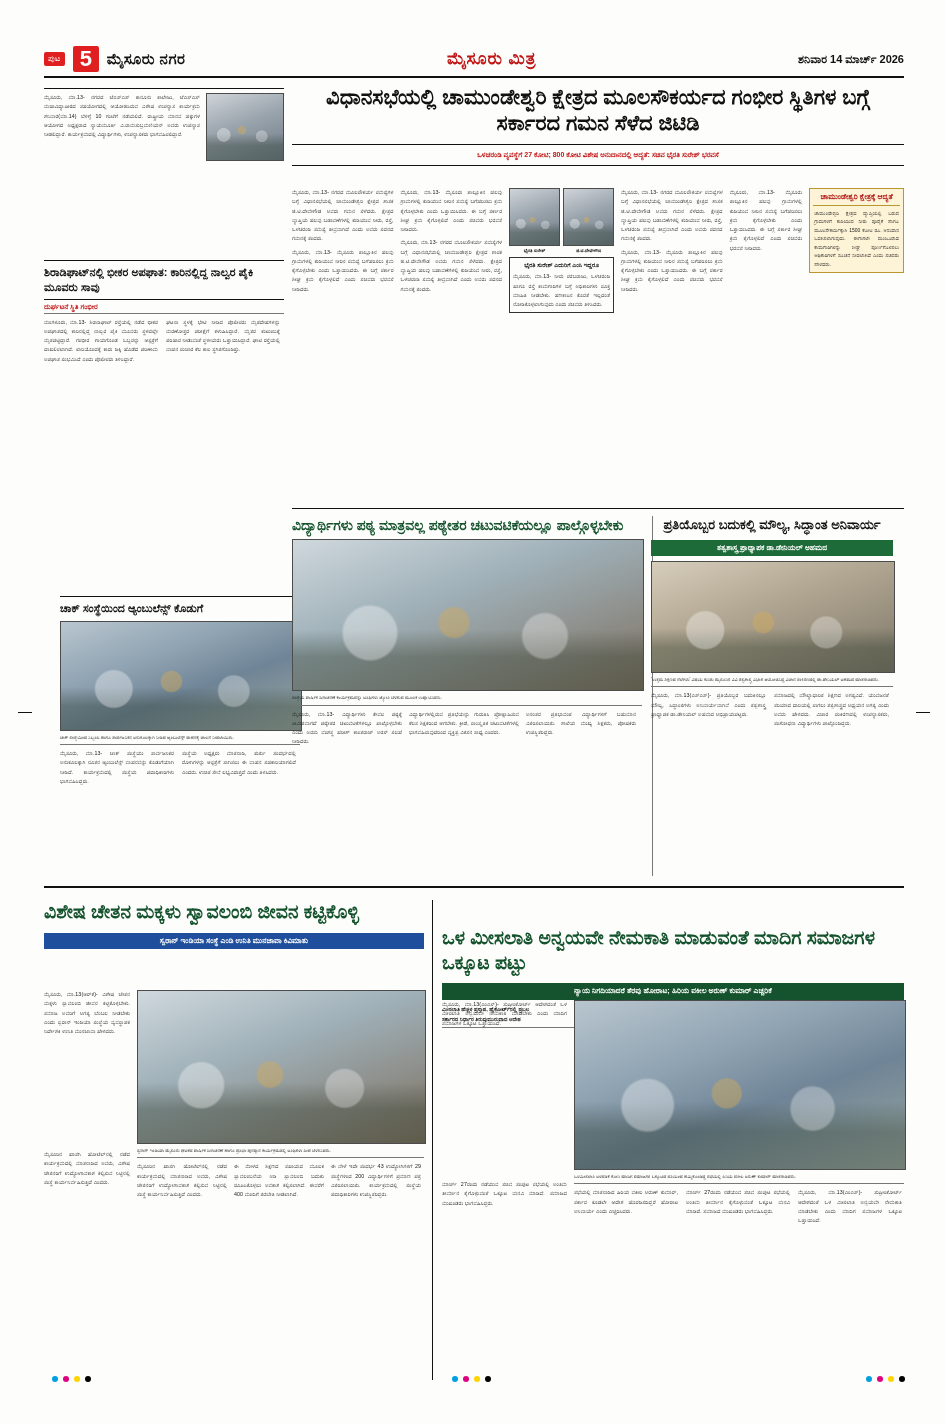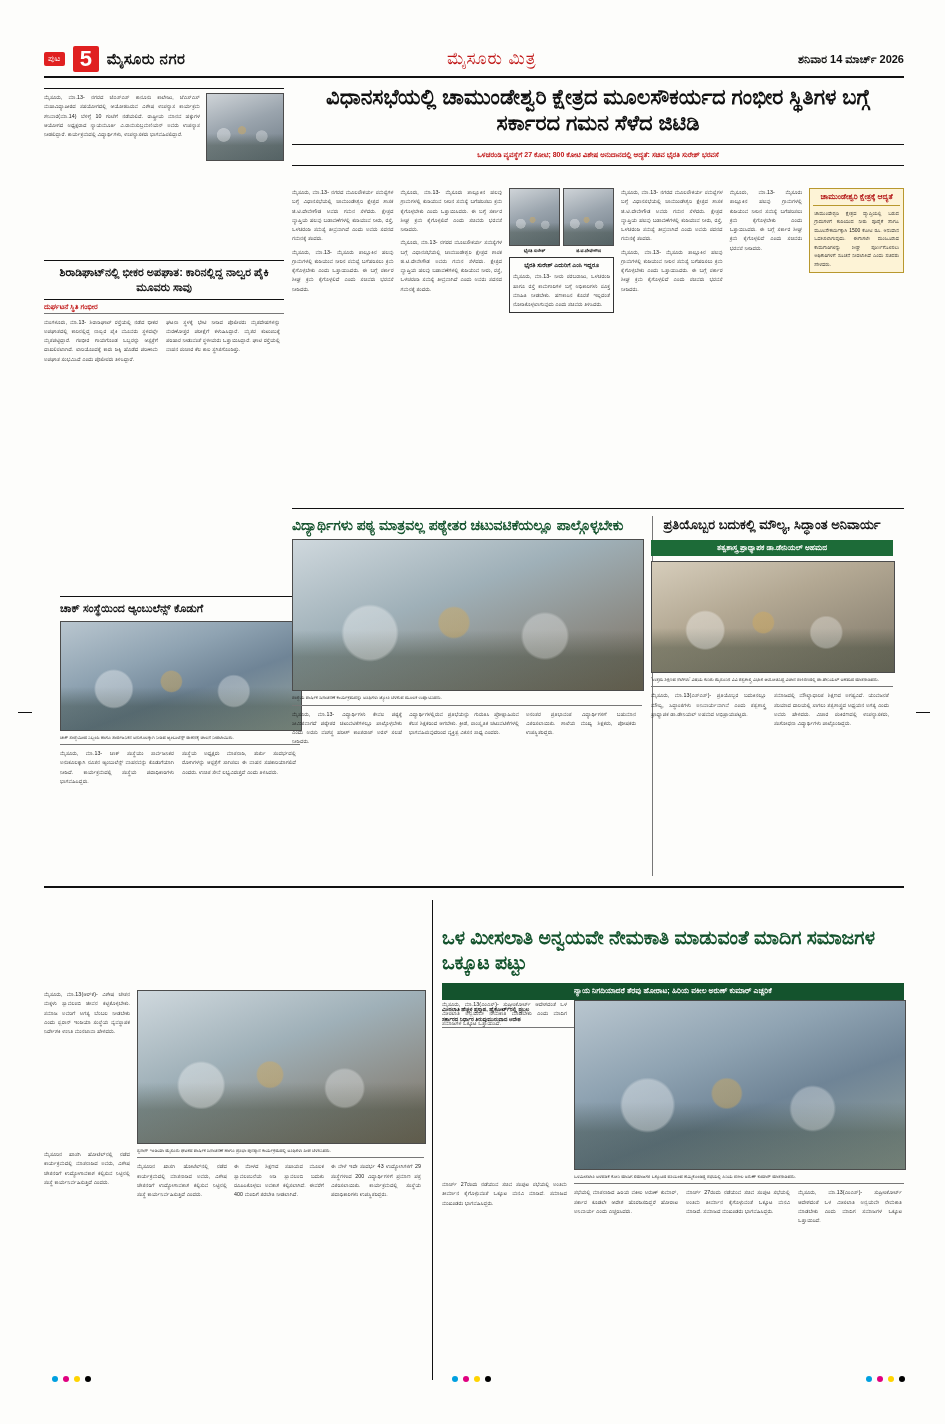--- a/index.html
+++ b/index.html
@@ -27,21 +27,21 @@
   .pagebadge-label{
     background:#e02020;color:#fff;font-size:8px;padding:2px 4px;border-radius:2px;
     letter-spacing:.5px;
   }
   .pagenum{
     background:#e02020;color:#fff;font-size:22px;font-weight:bold;
     width:26px;height:26px;display:flex;align-items:center;justify-content:center;
     border-radius:2px;
   }
   .mh-section{font-size:15px;font-weight:bold;color:#111;letter-spacing:.5px;}
-  .mh-logo{font-size:17px;font-weight:normal;color:#c01515;letter-spacing:1px;}
+  .mh-logo{font-size:17px;font-weight:bold;color:#c01515;letter-spacing:1px;}
   .mh-date{font-size:11px;color:#111;font-weight:bold;}
 
   
   .col-text{
     font-size:5.3px;line-height:1.75;text-align:justify;color:#1a1a1a;
     letter-spacing:.1px;
   }
 
   
   .hd-xl{font-size:21px;font-weight:bold;line-height:1.25;text-align:center;color:#111;}
@@ -126,21 +126,21 @@
   <div style="position:absolute;left:44px;top:84px;width:240px;">
     <div style="border-top:1px solid #111;margin-top:4px;"></div>
     <div style="display:flex;gap:6px;margin-top:4px;">
       <div class="col-text" style="flex:1;">ಮೈಸೂರು, ಮಾ.13- ನಗರದ ಜೆಎಸ್‌ಎಸ್ ಕಾನೂನು ಕಾಲೇಜು, ಜೆಎಸ್‌ಎಸ್ ಮಹಾವಿದ್ಯಾಪೀಠದ ಸಹಯೋಗದಲ್ಲಿ ಆಯೋಜಿಸಿರುವ ವಿಶೇಷ ಉಪನ್ಯಾಸ ಕಾರ್ಯಕ್ರಮ ಶನಿವಾರ(ಮಾ.14) ಬೆಳಿಗ್ಗೆ 10 ಗಂಟೆಗೆ ನಡೆಯಲಿದೆ. ರಾಷ್ಟ್ರೀಯ ಮಾನವ ಹಕ್ಕುಗಳ ಆಯೋಗದ ಅಧ್ಯಕ್ಷರಾದ ನ್ಯಾಯಮೂರ್ತಿ ವಿ.ರಾಮಸುಬ್ರಮಣಿಯನ್ ಅವರು ಉಪನ್ಯಾಸ ನೀಡಲಿದ್ದಾರೆ. ಕಾರ್ಯಕ್ರಮದಲ್ಲಿ ವಿದ್ಯಾರ್ಥಿಗಳು, ಉಪನ್ಯಾಸಕರು ಭಾಗವಹಿಸಲಿದ್ದಾರೆ.</div>
       <div class="photo portrait" style="width:76px;height:66px;flex:0 0 auto;"></div>
     </div>
   </div>
 
   <div style="position:absolute;left:44px;top:260px;width:240px;">
     <div style="border-top:1px solid #111;"></div>
-    <div class="hd-md" style="text-align:center;margin-top:4px;font-size:11px;">ಶಿರಾಡಿಘಾಟ್‌ನಲ್ಲಿ ಭೀಕರ ಅಪಘಾತ: ಕಾರಿನಲ್ಲಿದ್ದ ನಾಲ್ವರ ಪೈಕಿ ಮೂವರು ಸಾವು</div>
+    <div class="hd-md" style="text-align:left;margin-top:4px;font-size:11px;">ಶಿರಾಡಿಘಾಟ್‌ನಲ್ಲಿ ಭೀಕರ ಅಪಘಾತ: ಕಾರಿನಲ್ಲಿದ್ದ ನಾಲ್ವರ ಪೈಕಿ ಮೂವರು ಸಾವು</div>
     <div style="border-top:1px solid #111;margin-top:4px;"></div>
     <div style="color:#c01515;font-size:7px;font-weight:bold;margin-top:3px;">ದುರ್ಘಟನೆ ಸ್ಥಿತಿ ಗಂಭೀರ</div>
     <div style="border-top:1px solid #777;margin-top:2px;margin-bottom:4px;"></div>
     <div style="display:flex;gap:8px;">
       <div class="col-text" style="width:114px;">ಮಂಗಳೂರು, ಮಾ.13- ಶಿರಾಡಿಘಾಟ್ ರಸ್ತೆಯಲ್ಲಿ ನಡೆದ ಭೀಕರ ಅಪಘಾತದಲ್ಲಿ ಕಾರಿನಲ್ಲಿದ್ದ ನಾಲ್ವರ ಪೈಕಿ ಮೂವರು ಸ್ಥಳದಲ್ಲೇ ಮೃತಪಟ್ಟಿದ್ದಾರೆ. ಗಂಭೀರ ಗಾಯಗೊಂಡ ಒಬ್ಬರನ್ನು ಆಸ್ಪತ್ರೆಗೆ ದಾಖಲಿಸಲಾಗಿದೆ. ಲಾರಿಯೊಂದಕ್ಕೆ ಕಾರು ಡಿಕ್ಕಿ ಹೊಡೆದ ಪರಿಣಾಮ ಅಪಘಾತ ಸಂಭವಿಸಿದೆ ಎಂದು ಪೊಲೀಸರು ತಿಳಿಸಿದ್ದಾರೆ.</div>
       <div class="col-text" style="width:114px;">ಘಟನಾ ಸ್ಥಳಕ್ಕೆ ಭೇಟಿ ನೀಡಿದ ಪೊಲೀಸರು ಮೃತದೇಹಗಳನ್ನು ಮರಣೋತ್ತರ ಪರೀಕ್ಷೆಗೆ ಕಳುಹಿಸಿದ್ದಾರೆ. ಮೃತರ ಕುಟುಂಬಕ್ಕೆ ಪರಿಹಾರ ನೀಡುವಂತೆ ಸ್ಥಳೀಯರು ಒತ್ತಾಯಿಸಿದ್ದಾರೆ. ಘಾಟಿ ರಸ್ತೆಯಲ್ಲಿ ವಾಹನ ಸಂಚಾರ ಕೆಲ ಕಾಲ ಸ್ಥಗಿತಗೊಂಡಿತ್ತು.</div>
     </div>
   </div>
 
   <div style="position:absolute;left:60px;top:596px;width:240px;">
@@ -230,20 +230,24 @@
     <div class="caption" style="margin-top:3px;">'ಉತ್ತಮ ಶಿಕ್ಷಣದ ನೆಲೆಗಳು' ವಿಷಯ ಕುರಿತು ಮೈಸೂರಿನ ವಿವಿ ತತ್ವಶಾಸ್ತ್ರ ವಿಭಾಗ ಆಯೋಜಿಸಿದ್ದ ವಿಚಾರ ಸಂಕಿರಣದಲ್ಲಿ ಡಾ.ಡೇನಿಯಲ್ ಅಹಮದ ಮಾತನಾಡಿದರು.</div>
     <div style="border-top:1px solid #777;margin-top:3px;margin-bottom:4px;"></div>
     <div style="display:flex;gap:8px;">
       <div class="col-text" style="width:115px;">ಮೈಸೂರು, ಮಾ.13(ಎಸ್‌ಎಸ್)- ಪ್ರತಿಯೊಬ್ಬರ ಬದುಕಿನಲ್ಲೂ ಮೌಲ್ಯ, ಸಿದ್ಧಾಂತಗಳು ಅನಿವಾರ್ಯವಾಗಿವೆ ಎಂದು ತತ್ವಶಾಸ್ತ್ರ ಪ್ರಾಧ್ಯಾಪಕ ಡಾ.ಡೇನಿಯಲ್ ಅಹಮದ ಅಭಿಪ್ರಾಯಪಟ್ಟರು.</div>
       <div class="col-text" style="width:115px;">ಸಮಾಜದಲ್ಲಿ ಮೌಲ್ಯಾಧಾರಿತ ಶಿಕ್ಷಣದ ಅಗತ್ಯವಿದೆ. ಯುವಜನತೆ ಸರಿಯಾದ ದಾರಿಯಲ್ಲಿ ಸಾಗಲು ತತ್ವಶಾಸ್ತ್ರದ ಅಧ್ಯಯನ ಅಗತ್ಯ ಎಂದು ಅವರು ಹೇಳಿದರು. ವಿಚಾರ ಸಂಕಿರಣದಲ್ಲಿ ಉಪನ್ಯಾಸಕರು, ಸಂಶೋಧನಾ ವಿದ್ಯಾರ್ಥಿಗಳು ಪಾಲ್ಗೊಂಡಿದ್ದರು.</div>
     </div>
   </div>
 
   <div class="hline" style="left:44px;top:886px;width:860px;height:2px;background:#111;"></div>
 
+  <div style="position:absolute;left:44px;top:900px;width:380px;">
+    <div class="hd-lg" style="font-size:19px;">ವಿಶೇಷ ಚೇತನ ಮಕ್ಕಳು ಸ್ವಾವಲಂಬಿ ಜೀವನ ಕಟ್ಟಿಕೊಳ್ಳಿ</div>
+    <div class="kicker blue" style="margin-top:8px;">ಸ್ವರಾನ್ ಇಂಡಿಯಾ ಸಂಸ್ಥೆ ಎಂಡಿ ಉನಿತಿ ಮುನಜಾವಾ ಕಿವಿಮಾತು</div>
+  </div>
 
   <div style="position:absolute;left:44px;top:990px;width:380px;">
     <div style="display:flex;gap:7px;">
       <div class="col-text" style="width:86px;">ಮೈಸೂರು, ಮಾ.13(ಆರ್‌ಕೆ)- ವಿಶೇಷ ಚೇತನ ಮಕ್ಕಳು ಸ್ವಾವಲಂಬಿ ಜೀವನ ಕಟ್ಟಿಕೊಳ್ಳಬೇಕು. ಸಮಾಜ ಅವರಿಗೆ ಅಗತ್ಯ ಬೆಂಬಲ ನೀಡಬೇಕು ಎಂದು ಸ್ವರಾನ್ ಇಂಡಿಯಾ ಸಂಸ್ಥೆಯ ವ್ಯವಸ್ಥಾಪಕ ನಿರ್ದೇಶಕಿ ಉನಿತಿ ಮುನಜಾವಾ ಹೇಳಿದರು.</div>
       <div style="width:287px;">
         <div class="photo stage" style="width:287px;height:152px;"></div>
         <div class="caption" style="margin-top:3px;">ಸ್ವರಾನ್ ಇಂಡಿಯಾ ಮೈಸೂರು ಘಟಕದ ವಾರ್ಷಿಕ ದಿನಾಚರಣೆ ಹಾಗೂ ಪ್ರತಿಭಾ ಪುರಸ್ಕಾರ ಕಾರ್ಯಕ್ರಮದಲ್ಲಿ ಅತಿಥಿಗಳು ದೀಪ ಬೆಳಗಿಸಿದರು.</div>
         <div style="border-top:1px solid #777;margin-top:3px;margin-bottom:4px;"></div>
         <div style="display:flex;gap:7px;">
           <div class="col-text" style="width:90px;">ಮೈಸೂರಿನ ಖಾಸಗಿ ಹೋಟೆಲ್‌ನಲ್ಲಿ ನಡೆದ ಕಾರ್ಯಕ್ರಮದಲ್ಲಿ ಮಾತನಾಡಿದ ಅವರು, ವಿಶೇಷ ಚೇತನರಿಗೆ ಉದ್ಯೋಗಾವಕಾಶ ಕಲ್ಪಿಸುವ ನಿಟ್ಟಿನಲ್ಲಿ ಸಂಸ್ಥೆ ಕಾರ್ಯನಿರ್ವಹಿಸುತ್ತಿದೆ ಎಂದರು.</div>

